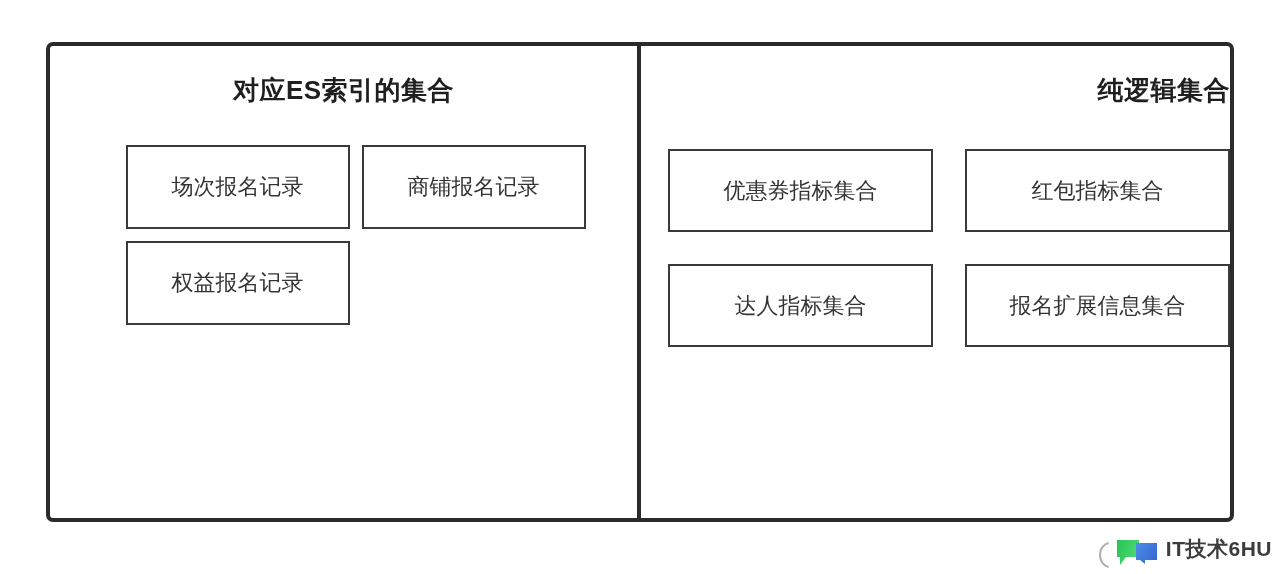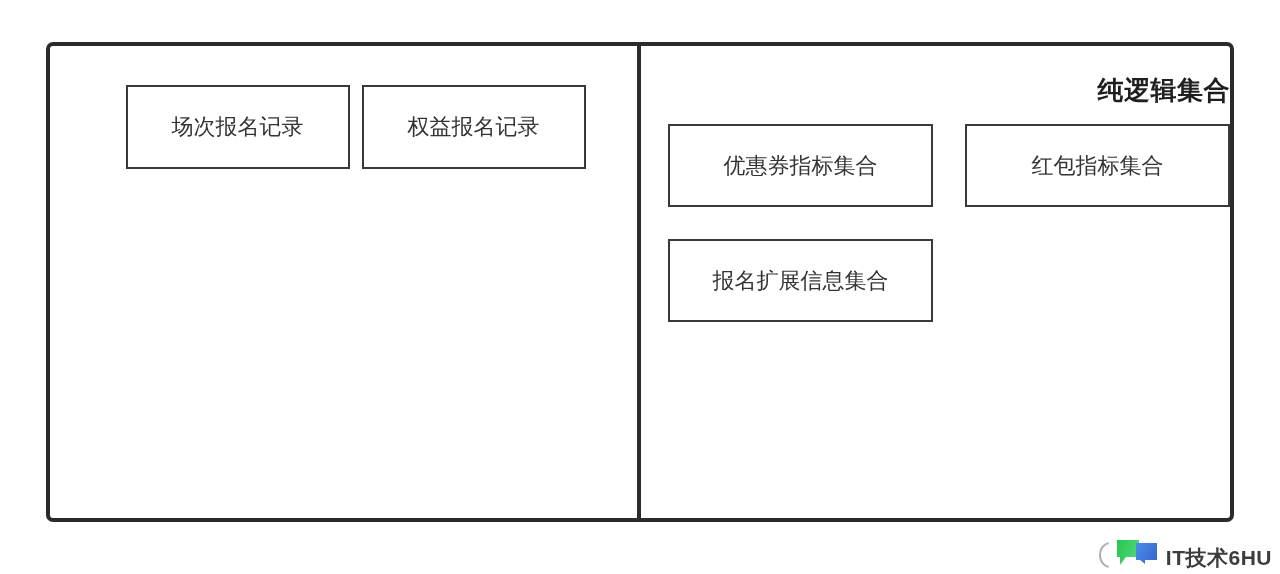--- a/index.html
+++ b/index.html
@@ -72,21 +72,21 @@
 
   .grid-left {
     margin-top: 39px;
     column-gap: 52px;
     row-gap: 37px;
     padding-left: 24px;
     gap: 12px;
   }
 
   .grid-right {
-    margin-top: 18px;
+    margin-top: 43px;
     column-gap: 32px;
     row-gap: 21px;
     padding-left: 19px;
     gap: 32px;
   }
 
   .node-box {
     box-sizing: border-box;
     background: #ffffff;
     border: 2px solid #3a3a3a;
@@ -113,21 +113,21 @@
     border: none;
     background: transparent;
   }
 
   
   #watermark {
     position: absolute;
     right: 8px;
     bottom: 6px;
     display: flex;
-    align-items: flex-end;
+    align-items: flex-start;
     gap: 7px;
     opacity: 0.93;
   }
 
   .wm-logo {
     width: 44px;
     height: 30px;
     position: relative;
     flex: none;
   }
@@ -152,32 +152,35 @@
     white-space: nowrap;
     line-height: 1;
   }
 </style>
 </head>
 <body>
 
 <div id="diagram-root">
 
   <section class="panel panel-left">
+    <h2 class="panel-title">对应ES索引的集合</h2>
     <div class="box-grid grid-left">
       <div class="node-box">场次报名记录</div>
+      <div class="node-box">商铺报名记录</div>
       <div class="node-box">权益报名记录</div>
       <div class="node-box empty-slot"></div>
     </div>
   </section>
 
   <section class="panel panel-right">
     <h2 class="panel-title">纯逻辑集合</h2>
     <div class="box-grid grid-right">
       <div class="node-box">优惠券指标集合</div>
       <div class="node-box">红包指标集合</div>
+      <div class="node-box">达人指标集合</div>
       <div class="node-box">报名扩展信息集合</div>
     </div>
   </section>
 
 </div>
 
 <div id="watermark">
   <span class="wm-arc"></span>
   <span class="wm-logo">
     <svg width="44" height="30" viewBox="0 0 44 30" xmlns="http://www.w3.org/2000/svg">

